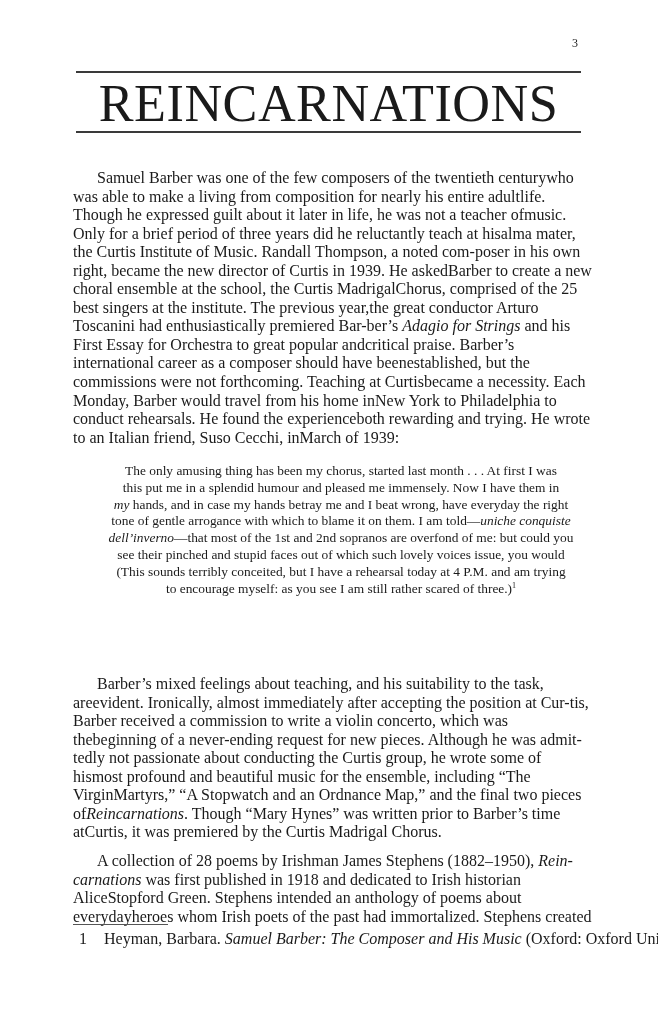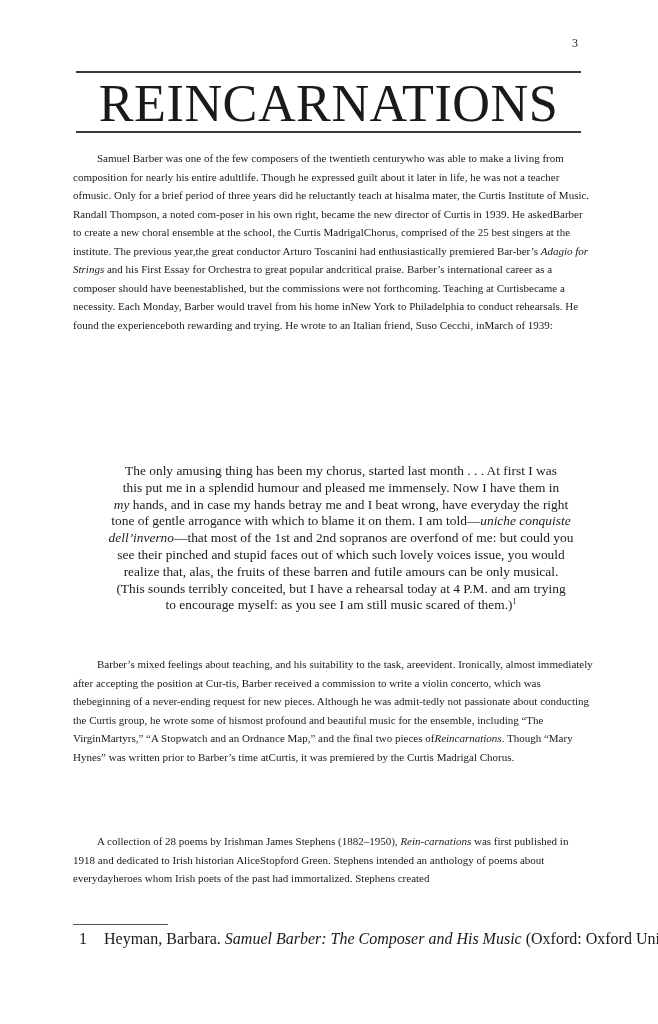--- a/index.html
+++ b/index.html
@@ -15,21 +15,21 @@
     position: absolute; top: 71px; left: 76px; width: 505px;
   }
   .rule { height: 2px; background: #3a3a3a; }
   .title {
     font-size: 53px; line-height: 50px; letter-spacing: 0.5px;
     text-align: center; padding: 5px 0 3px 0; white-space: nowrap;
     transform: scaleX(0.985); transform-origin: center;
   }
   .body-text {
     position: absolute; left: 73px; width: 520px;
-    font-size: 11px; line-height: 18.55px;
+    font-size: 16px; line-height: 18.55px; margin-top: 20px;
   }
   .indent { padding-left: 24px; }
   .quote {
     position: absolute; left: 96px; width: 490px;
     font-size: 13.4px; line-height: 16.8px;
   }
   .quote .line { display: block; white-space: nowrap; }
   .footnote-rule {
     position: absolute; top: 924px; left: 73px; width: 95px; height: 1px; background: #555;
   }
@@ -53,23 +53,22 @@
 </div>
 
 <div class="body-text" id="para-0" style="top:149px;"><span class="line indent">Samuel Barber was one of the few composers of the twentieth century</span><span class="line">who was able to make a living from composition for nearly his entire adult</span><span class="line">life. Though he expressed guilt about it later in life, he was not a teacher of</span><span class="line">music. Only for a brief period of three years did he reluctantly teach at his</span><span class="line">alma mater, the Curtis Institute of Music. Randall Thompson, a noted com-</span><span class="line">poser in his own right, became the new director of Curtis in 1939. He asked</span><span class="line">Barber to create a new choral ensemble at the school, the Curtis Madrigal</span><span class="line">Chorus, comprised of the 25 best singers at the institute. The previous year,</span><span class="line">the great conductor Arturo Toscanini had enthusiastically premiered Bar-</span><span class="line"><span>ber’s </span><i>Adagio for Strings</i><span> and his First Essay for Orchestra to great popular and</span></span><span class="line">critical praise. Barber’s international career as a composer should have been</span><span class="line">established, but the commissions were not forthcoming. Teaching at Curtis</span><span class="line">became a necessity. Each Monday, Barber would travel from his home in</span><span class="line">New York to Philadelphia to conduct rehearsals. He found the experience</span><span class="line">both rewarding and trying. He wrote to an Italian friend, Suso Cecchi, in</span><span class="line">March of 1939:</span></div>
 <div class="quote" id="quote" style="top:463px;text-align:center;">
     <span class="line">The only amusing thing has been my chorus, started last month . . . At first I was</span>
     <span class="line">this put me in a splendid humour and pleased me immensely. Now I have them in</span>
     <span class="line"><i>my</i><span> hands, and in case my hands betray me and I beat wrong, have everyday the right</span></span>
     <span class="line"><span>tone of gentle arrogance with which to blame it on them. I am told—</span><i>uniche conquiste</i></span>
     <span class="line"><i>dell’inverno</i><span>—that most of the 1st and 2nd sopranos are overfond of me: but could you</span></span>
     <span class="line">see their pinched and stupid faces out of which such lovely voices issue, you would</span>
-    <span class="line">realize that, alas, the fruits of these barren and futile amours can be only musical.</span>
     <span class="line">(This sounds terribly conceited, but I have a rehearsal today at 4 P.M. and am trying</span>
-    <span class="line"><span>to encourage myself: as you see I am still music scared of them.)</span><sup>1</sup></span>
+    <span class="line"><span>to encourage myself: as you see I am still rather scared of three.)</span><sup>1</sup></span>
   </div>
 <div class="body-text" id="para-1" style="top:655px;"><span class="line indent">Barber’s mixed feelings about teaching, and his suitability to the task, are</span><span class="line">evident. Ironically, almost immediately after accepting the position at Cur-</span><span class="line">tis, Barber received a commission to write a violin concerto, which was the</span><span class="line">beginning of a never-ending request for new pieces. Although he was admit-</span><span class="line">tedly not passionate about conducting the Curtis group, he wrote some of his</span><span class="line">most profound and beautiful music for the ensemble, including “The Virgin</span><span class="line">Martyrs,” “A Stopwatch and an Ordnance Map,” and the final two pieces of</span><span class="line"><i>Reincarnations</i><span>. Though “Mary Hynes” was written prior to Barber’s time at</span></span><span class="line">Curtis, it was premiered by the Curtis Madrigal Chorus.</span></div>
 <div class="body-text" id="para-2" style="top:832px;"><span class="line indent"><span>A collection of 28 poems by Irishman James Stephens (1882–1950), </span><i>Rein-</i></span><span class="line"><i>carnations</i><span> was first published in 1918 and dedicated to Irish historian Alice</span></span><span class="line">Stopford Green. Stephens intended an anthology of poems about everyday</span><span class="line">heroes whom Irish poets of the past had immortalized. Stephens created</span></div>
 
 <div class="footnote-rule"></div>
 <div class="footnote">
   <span class="fn-num">1</span><span>Heyman, Barbara. </span><i>Samuel Barber: The Composer and His Music</i><span> (Oxford: Oxford University Press, 1992), 181.</span>
 </div>
 
 </body></html>

